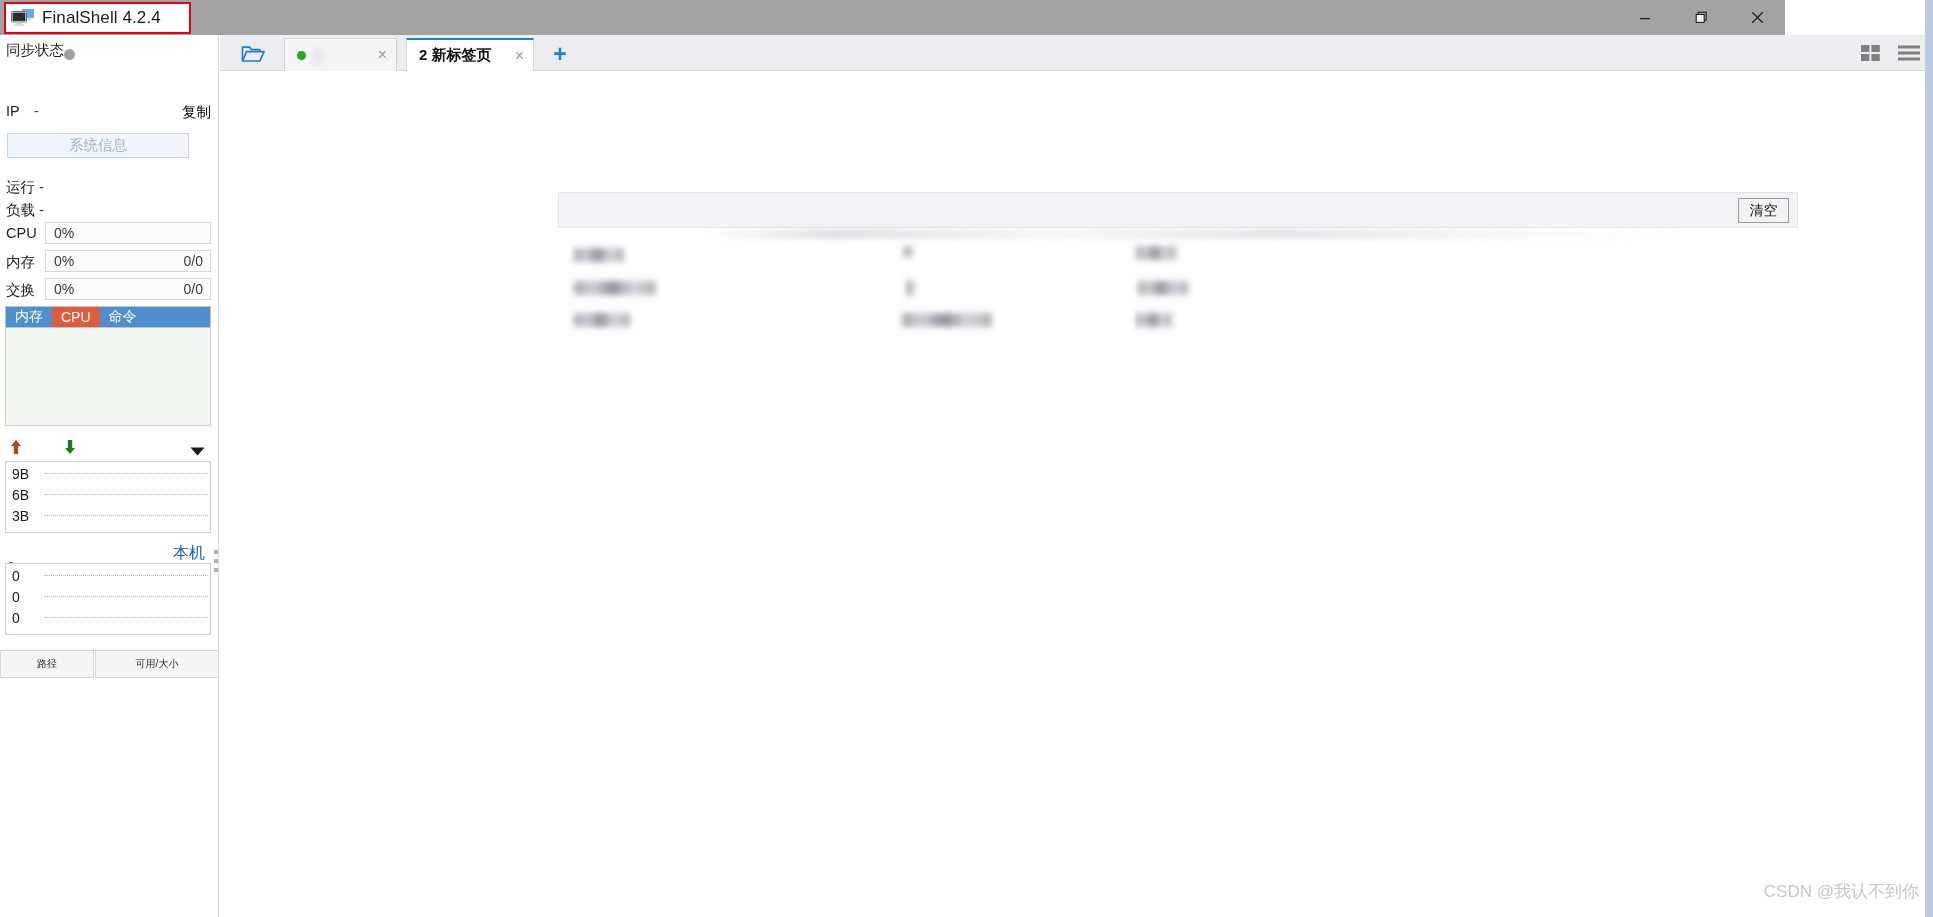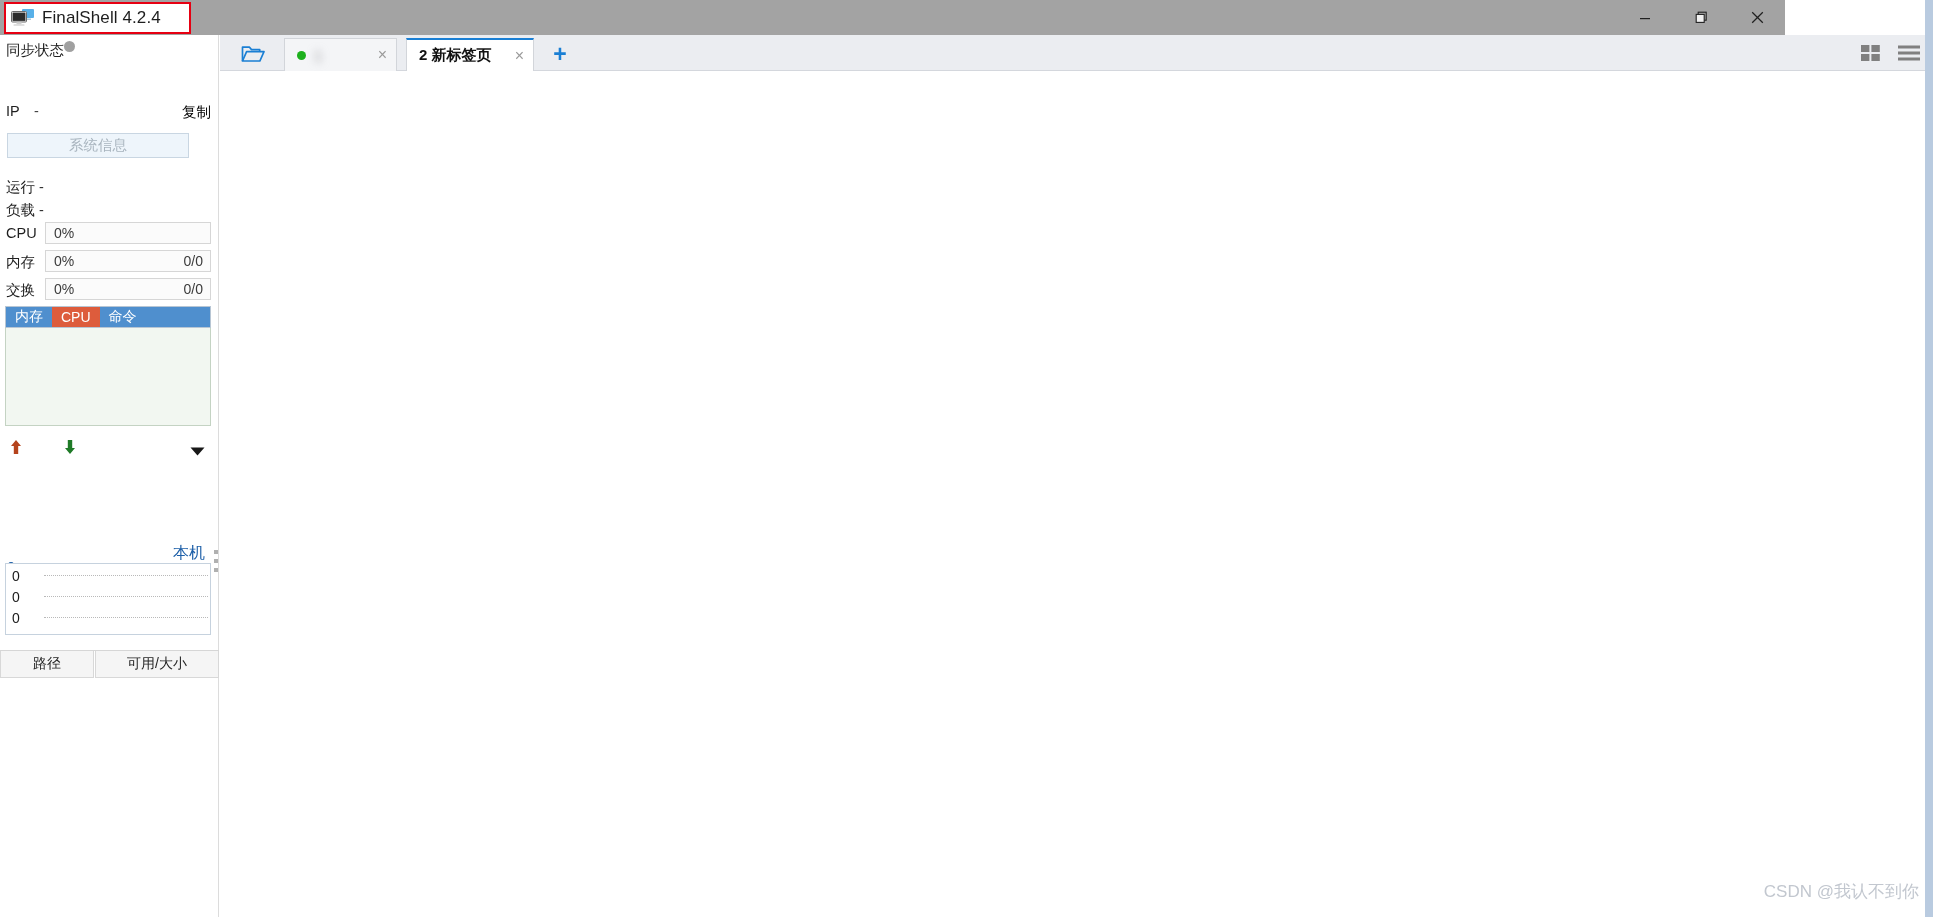--- a/index.html
+++ b/index.html
@@ -71,21 +71,21 @@
     color: #1a7fd4; font-size: 23px; line-height: 1; font-weight: bold;
   }
   .strip-right { position: absolute; right: 12px; top: 8px; display: flex; gap: 15px; align-items: center; }
 
   
   .sidebar {
     position: absolute; left: 0; top: 35px; width: 219px; height: 882px;
     background: #ffffff; border-right: 1px solid #dcdcdc;
     font-size: 14px; color: #222;
   }
-  .row-sync { position: absolute; left: 6px; top: 6px; display: flex; align-items: flex-start; }
+  .row-sync { position: absolute; left: 6px; top: 6px; display: flex; align-items: flex-end; }
   .row-sync .t { font-size: 14.5px; color: #1f1f1f; }
   .sync-dot { width: 11px; height: 11px; border-radius: 50%; background: #a0a0a0; }
 
   .row-ip { position: absolute; left: 6px; top: 68px; width: 205px; height: 18px; }
   .row-ip .k { position: absolute; left: 0; top: 0; font-size: 14.5px; color: #1f1f1f; }
   .row-ip .v { position: absolute; left: 28px; top: 0; font-size: 14.5px; color: #444; }
   .row-ip .copy { position: absolute; right: 0; top: 0; font-size: 14.5px; color: #000000; }
 
   .sysinfo-btn {
     position: absolute; left: 7px; top: 98px; width: 182px; height: 25px;
@@ -143,21 +143,21 @@
   }
   .vsplit i { display: block; width: 4px; height: 4px; background: #b0b0b0; }
 
   .pathhdr {
     position: absolute; left: 0px; top: 615px; width: 219px; height: 28px;
     display: flex; border-top: 1px solid #d6d6d6;
   }
   .pathhdr .c {
     display: flex; align-items: center; justify-content: center;
     background: #f5f5f5; border: 1px solid #d8d8d8; border-top: none;
-    font-size: 14px; color: #1f1f1f;
+    font-size: 10px; color: #1f1f1f;
   }
   .pathhdr .c1 { width: 94px; }
   .pathhdr .c2 { width: 124px; margin-left: 1px; }
 
   
   .content {
     position: absolute; left: 220px; top: 71px; width: 1713px; height: 846px;
     background: #ffffff;
   }
   .panel {
@@ -341,20 +341,28 @@
           <path d="M7 15 L12 9 H9.2 V1 H4.8 V9 H2 Z" fill="#1f7a27"></path>
         </svg>
       </span>
       <span class="cv">
         <svg width="15" height="9" viewBox="0 0 15 9">
             <path d="M0.5 0.5 H14.5 L7.5 8.5 Z" fill="#181818"></path>
           </svg>
       </span>
     </div>
 
+    <div class="chart" style="top:426px; height:72px">
+      <span class="yl" style="top:4px">9B</span>
+      <span class="yl" style="top:25px">6B</span>
+      <span class="yl" style="top:46px">3B</span>
+      <span class="gl" style="top:11px"></span>
+      <span class="gl" style="top:32px"></span>
+      <span class="gl" style="top:53px"></span>
+    </div>
 
     <div class="ping-head">
       <span class="ms">0ms</span>
       <span class="host">本机</span>
     </div>
     <div class="vsplit">
         <i></i>
         <i></i>
         <i></i>
       </div>
@@ -369,18 +377,43 @@
     </div>
 
     <div class="pathhdr">
       <div class="c c1">路径</div>
       <div class="c c2">可用/大小</div>
     </div>
   </div>
 
   <div class="content">
 
+    <div class="panel">
+      <div class="panel-head">
+        <span class="htext"></span>
+        <div class="clear-btn">清空</div>
+      </div>
+      <div class="sepblur"></div>
+
+      <div class="listrow" style="top:52px">
+        <span class="cellblur" style="left:16px;  top:4px; width:50px;"></span>
+        <span class="cellblur" style="left:345px; top:2px; width:10px; height:11px;"></span>
+        <span class="cellblur" style="left:578px; top:2px; width:40px;"></span>
+      </div>
+
+      <div class="listrow" style="top:85px">
+        <span class="cellblur" style="left:16px;  top:4px; width:82px;"></span>
+        <span class="cellblur" style="left:348px; top:3px; width:8px; height:16px;"></span>
+        <span class="cellblur" style="left:580px; top:4px; width:50px;"></span>
+      </div>
+
+      <div class="listrow" style="top:117px">
+        <span class="cellblur" style="left:16px;  top:4px; width:56px;"></span>
+        <span class="cellblur" style="left:344px; top:4px; width:90px;"></span>
+        <span class="cellblur" style="left:578px; top:4px; width:36px;"></span>
+      </div>
+    </div>
 
     <div class="watermark">CSDN @我认不到你</div>
   </div>
 
   <div class="wm-edge"></div>
 </div>
 
 </body></html>

